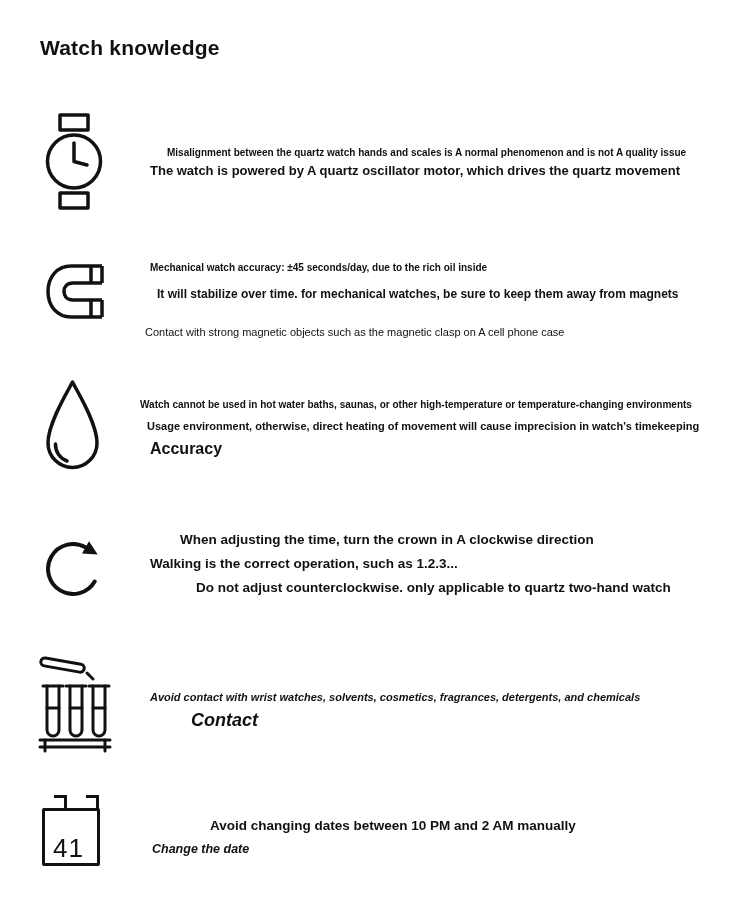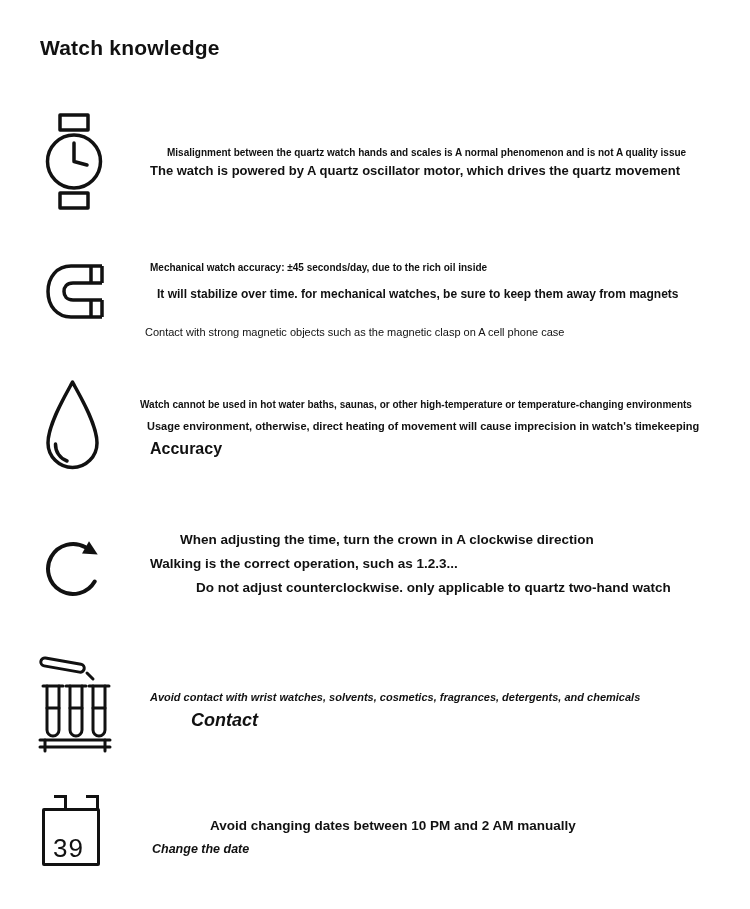--- a/index.html
+++ b/index.html
@@ -98,21 +98,21 @@
     </div>
     <div class="line b" style="left:150px;top:35px;font-size:11px;">Avoid contact with wrist watches, solvents, cosmetics, fragrances, detergents, and chemicals</div>
     <div class="line b" style="left:143px;top:54px;font-size:18px;margin-left:48px;">Contact</div>
   </div>
 
   <div class="section" style="top:795px;height:90px;">
     <div>
       <div class="cal-tab" style="left:54px;top:0;"></div>
       <div class="cal-tab" style="left:86px;top:0;"></div>
       <div class="calendar-box" style="left:42px;top:13px;width:58px;height:58px;"></div>
-      <span class="cal-num" style="left:53px;top:38px;">39</span>
+      <span class="cal-num" style="left:53px;top:38px;">41</span>
     </div>
     <div class="line b" style="left:210px;top:23px;font-size:13.5px;">Avoid changing dates between 10 PM and 2 AM manually</div>
     <div class="line b" style="left:152px;top:47px;font-size:12.5px;font-style:italic;">Change the date</div>
   </div>
 
   <div class="bottom-bar" style="left:59px;top:899px;width:272px;height:12px;"></div>
 
 </div>
 
 </body></html>

